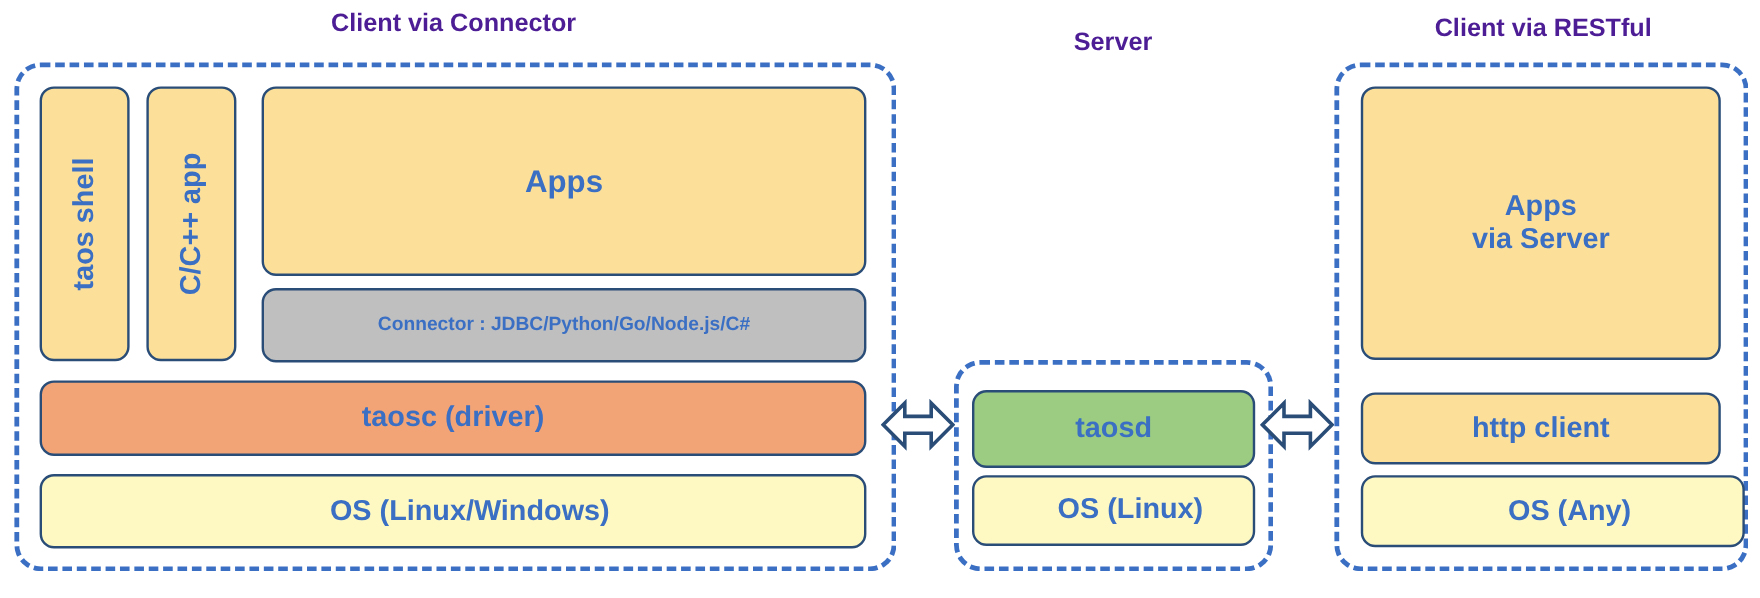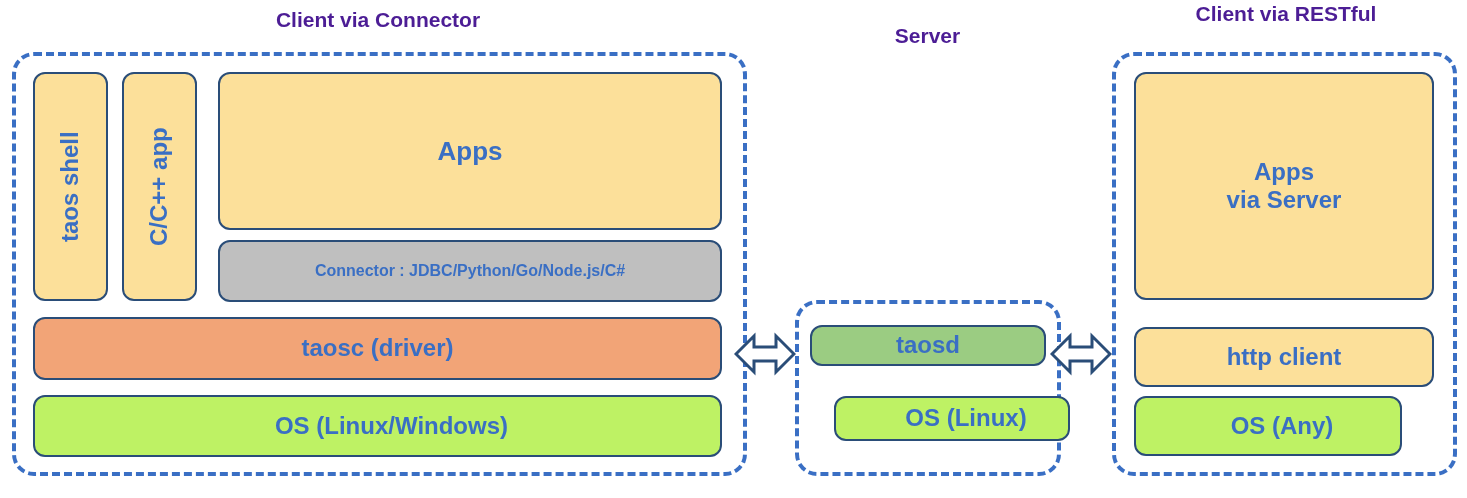--- a/index.html
+++ b/index.html
@@ -48,21 +48,21 @@
     display: flex;
     align-items: center;
     justify-content: center;
     text-align: center;
     color: #3A6FC4;
     font-weight: bold;
     line-height: 1.18;
   }
   .box.yellow  { background: #FCE09A; }
   .box.orange  { background: #F2A477; }
-  .box.blue    { background: #bef264; padding-left: 28px; }
+  .box.blue    { background: #fef9c3; padding-left: 28px; }
   .box.green   { background: #9BCC82; }
   .box.gray    { background: #BFBFBF; }
 
   .box.vertical {
     writing-mode: vertical-rl;
     transform: rotate(180deg);
   }
 
   .f26 { font-size: 26px; }
   .f24 { font-size: 24px; }
@@ -76,21 +76,21 @@
 </style>
 </head>
 <body>
 
 <div id="canvas">
 
   <div class="section-title" style="left:228px; top:8px; width:300px;">Client via Connector</div>
 
   <div class="section-title" style="left:805px; top:24px; width:245px;">Server</div>
 
-  <div class="section-title" style="left:1115px; top:2px; width:342px;">Client via RESTful</div>
+  <div class="section-title" style="left:1115px; top:12px; width:342px;">Client via RESTful</div>
 
   <div class="dashed-group" style="left:12px; top:52px; width:735px; height:424px;"></div>
 
   <div class="box yellow vertical f24" style="left:33px; top:72px; width:75px; height:229px;">taos shell</div>
 
   <div class="box yellow vertical f24" style="left:122px; top:72px; width:75px; height:229px;">C/C++ app</div>
 
   <div class="box yellow f26" style="left:218px; top:72px; width:504px; height:158px;">Apps</div>
 
   <div class="box gray f20" style="left:218px; top:240px; width:504px; height:62px;">Connector : JDBC/Python/Go/Node.js/C#</div>
@@ -100,34 +100,34 @@
   <div class="box blue f24" style="left:33px; top:395px; width:689px; height:62px;">OS (Linux/Windows)</div>
 
   <div class="arrow" style="left:734px; top:328px;">
     <svg width="62" height="52" viewBox="0 0 62 52">
       <polygon points="2,26 20,8 20,19 42,19 42,8 60,26 42,44 42,33 20,33 20,44" fill="#ffffff" stroke="#2A4D78" stroke-width="3" stroke-linejoin="miter"></polygon>
     </svg>
   </div>
 
   <div class="dashed-group" style="left:795px; top:300px; width:266px; height:176px;"></div>
 
-  <div class="box green f24" style="left:810px; top:325px; width:236px; height:41px;">taosd</div>
+  <div class="box green f24" style="left:810px; top:325px; width:236px; height:65px;">taosd</div>
 
-  <div class="box blue f24" style="left:834px; top:396px; width:236px; height:45px;">OS (Linux)</div>
+  <div class="box blue f24" style="left:810px; top:396px; width:236px; height:59px;">OS (Linux)</div>
 
   <div class="arrow" style="left:1050px; top:328px;">
     <svg width="62" height="52" viewBox="0 0 62 52">
       <polygon points="2,26 20,8 20,19 42,19 42,8 60,26 42,44 42,33 20,33 20,44" fill="#ffffff" stroke="#2A4D78" stroke-width="3" stroke-linejoin="miter"></polygon>
     </svg>
   </div>
 
   <div class="dashed-group" style="left:1112px; top:52px; width:345px; height:424px;"></div>
 
   <div class="box yellow f24" style="left:1134px; top:72px; width:300px; height:228px; flex-direction:column;">
     <span>Apps</span>
     <span>via Server</span>
   </div>
 
   <div class="box yellow f24" style="left:1134px; top:327px; width:300px; height:60px;">http client</div>
 
-  <div class="box blue f24" style="left:1134px; top:396px; width:268px; height:60px;">OS (Any)</div>
+  <div class="box blue f24" style="left:1134px; top:396px; width:320px; height:60px;">OS (Any)</div>
 
 </div>
 
 </body></html>

